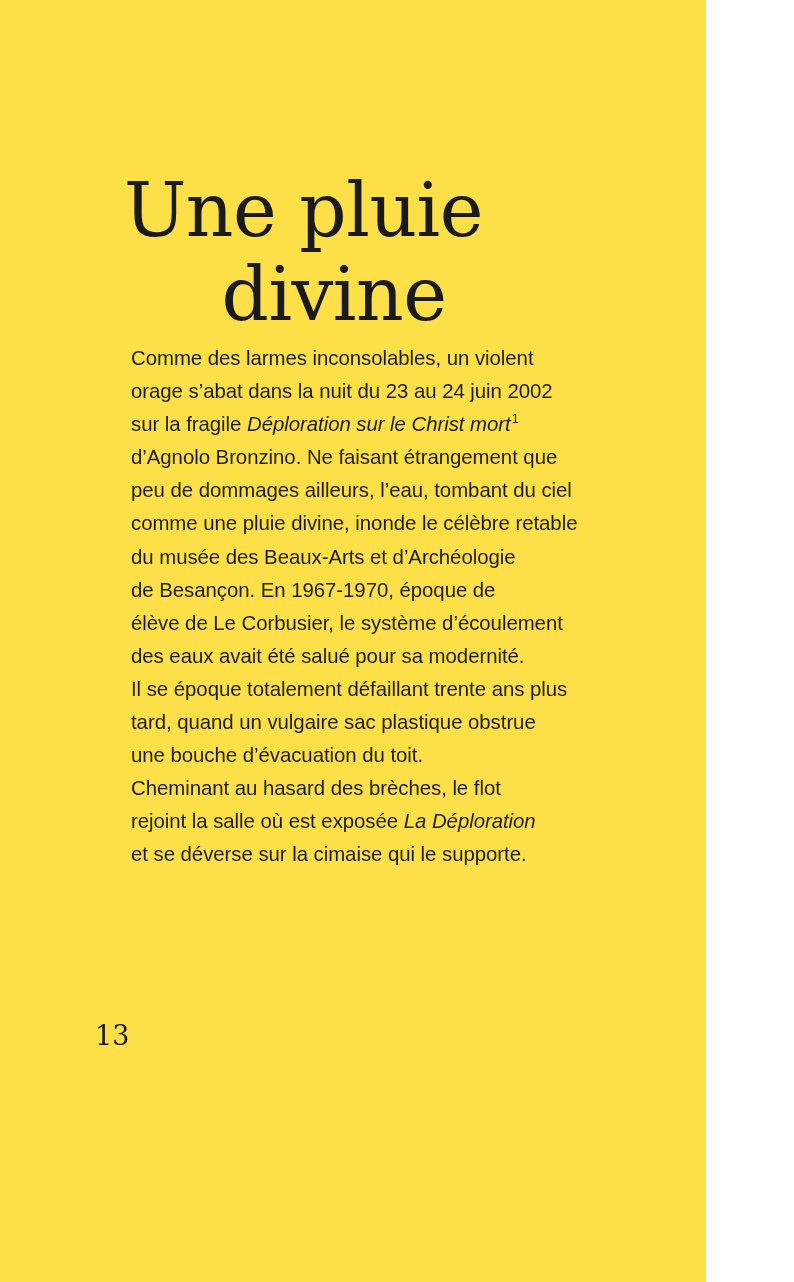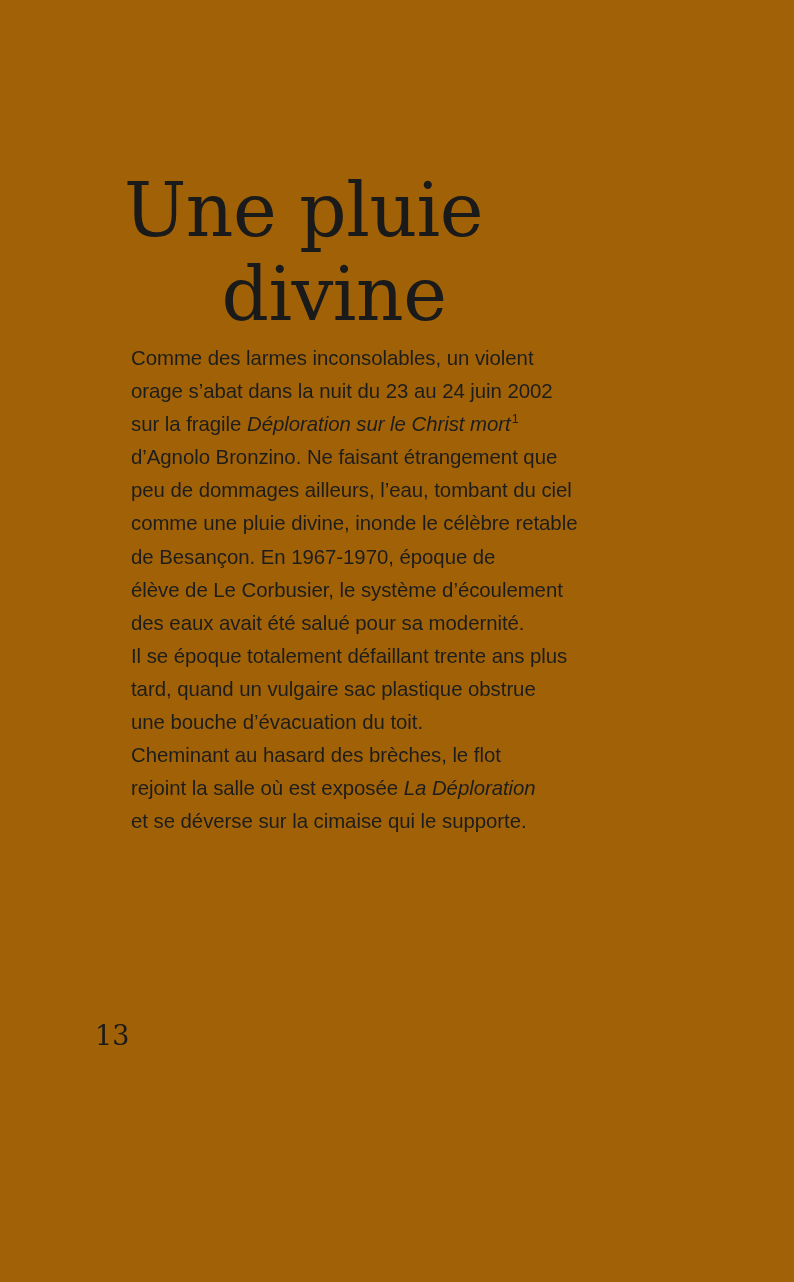--- a/index.html
+++ b/index.html
@@ -11,23 +11,23 @@
     width: 794px;
     height: 1282px;
     background: #ffffff;
     font-family: "Liberation Sans", sans-serif;
     -webkit-font-smoothing: antialiased;
     overflow: hidden;
   }
 
   .page {
     position: relative;
-    width: 794px;
+    width: 706px;
     height: 1282px;
-    background: #a16207;
+    background: #fde047;
   }
 
   
   .chapter-title {
     position: absolute;
     left: 124px;
     top: 118px;
     width: 420px;
     font-family: "DejaVu Serif", "Liberation Serif", serif;
     color: #1a1a1a;
@@ -102,20 +102,21 @@
   </h1>
 
   <div class="body-text">
     <p class="para" id="para-1">
         <span class="ln"><span>Comme des larmes inconsolables, un violent</span></span>
         <span class="ln"><span>orage s’abat dans la nuit du 23 au 24 juin 2002</span></span>
         <span class="ln"><span>sur la fragile </span><span class="ttl-italic">Déploration sur le Christ mort</span><span class="fn-ref">1</span></span>
         <span class="ln"><span>d’Agnolo Bronzino. Ne faisant étrangement que</span></span>
         <span class="ln"><span>peu de dommages ailleurs, l’eau, tombant du ciel</span></span>
         <span class="ln"><span>comme une pluie divine, inonde le célèbre retable</span></span>
+        <span class="ln"><span>du musée des Beaux-Arts et d’Archéologie</span></span>
         <span class="ln"><span>de Besançon. En 1967-1970, époque de</span></span>
         <span class="ln"><span>élève de Le Corbusier, le système d’écoulement</span></span>
         <span class="ln"><span>des eaux avait été salué pour sa modernité.</span></span>
         <span class="ln"><span>Il se époque totalement défaillant trente ans plus</span></span>
         <span class="ln"><span>tard, quand un vulgaire sac plastique obstrue</span></span>
         <span class="ln"><span>une bouche d’évacuation du toit.</span></span>
         <span class="ln"><span>Cheminant au hasard des brèches, le flot</span></span>
         <span class="ln"><span>rejoint la salle où est exposée </span><span class="ttl-italic">La Déploration</span></span>
         <span class="ln"><span>et se déverse sur la cimaise qui le supporte.</span></span>
       </p>

